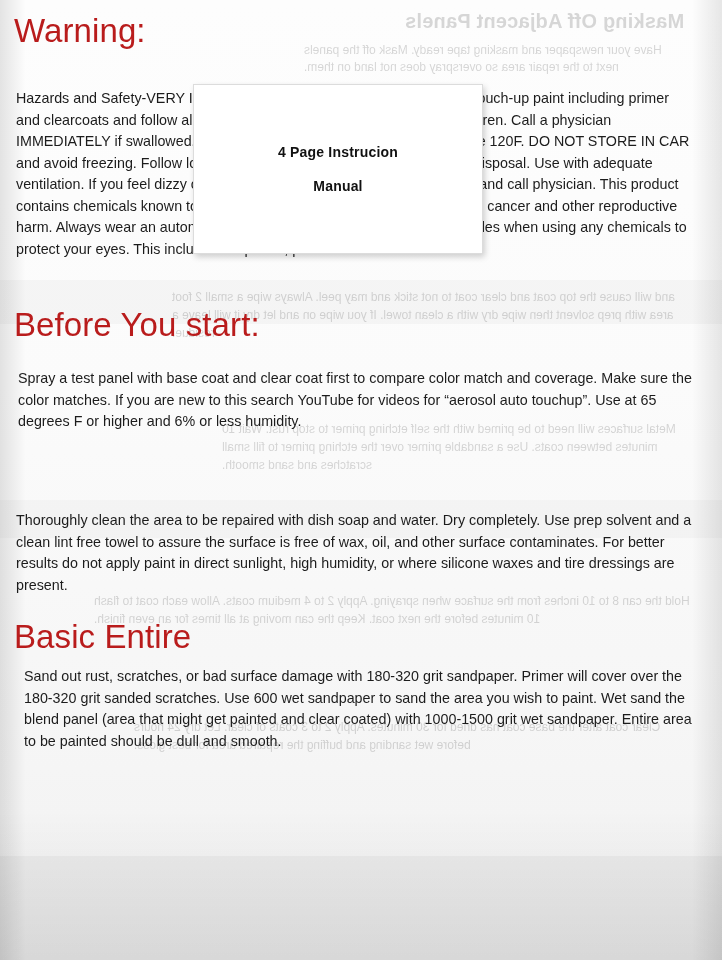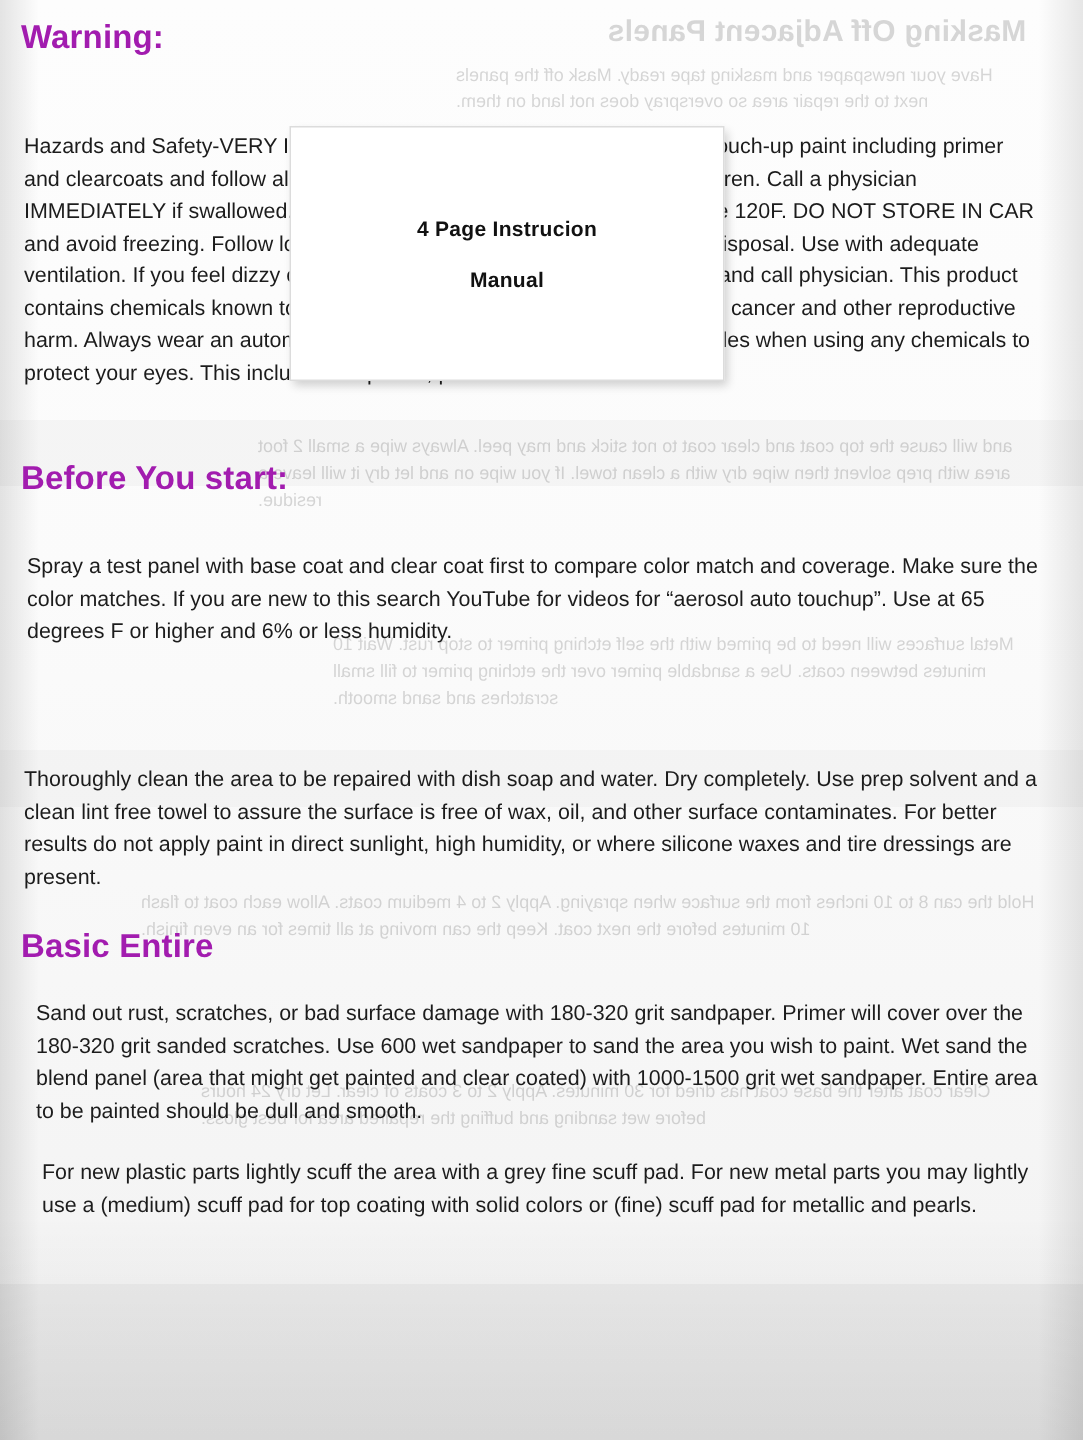--- a/index.html
+++ b/index.html
@@ -110,23 +110,23 @@
   }
 
   
   .content {
     position: absolute;
     inset: 0;
   }
   h1.section {
     position: absolute;
     margin: 0;
-    font-weight: bold;
-    font-size: 22px;
-    color: #a21caf;
+    font-weight: normal;
+    font-size: 33px;
+    color: #b91c1c;
     letter-spacing: 0.1px;
   }
   .para {
     position: absolute;
     font-size: 14.3px;
     line-height: 21.5px;
     color: #1c1c1c;
   }
 
   
@@ -181,20 +181,19 @@
 
   <div class="para" style="left:18px; top:368px; width:676px;">Spray a test panel with base coat and clear coat first to compare color match and coverage. Make sure the color matches.  If you are new to this search YouTube for videos for “aerosol auto touchup”.  Use at 65 degrees F or higher and 6% or less humidity.</div>
 
 
   <div class="para" style="left:16px; top:510px; width:678px;">Thoroughly clean the area to be repaired with dish soap and water.  Dry completely. Use prep solvent and a clean lint free towel to assure the surface is free of wax, oil, and other surface contaminates. For better results do not apply paint in direct sunlight, high humidity, or where silicone waxes and tire dressings are present.</div>
 
   <h1 class="section" style="left:14px; top:618px;">Basic Entire</h1>
 
   <div class="para" style="left:24px; top:666px; width:672px;">Sand out rust, scratches, or bad surface damage with 180-320 grit sandpaper. Primer will cover over the 180-320 grit sanded scratches. Use 600 wet sandpaper to sand the area you wish to paint. Wet sand the blend panel (area that might get painted and clear coated) with 1000-1500 grit wet sandpaper. Entire area to be painted should be dull and smooth.</div>
 
-  <div class="para" style="left:28px; top:772px; width:666px;">For new plastic parts lightly scuff the area with a grey fine scuff pad. For new metal parts you may lightly use a (medium) scuff pad for top coating with solid colors or (fine) scuff pad for metallic and pearls.</div>
 
   <div class="overlay-card">
     <div class="line">4 Page Instrucion</div>
     <div class="line">Manual</div>
   </div>
 
 </div>
 
 </body></html>

